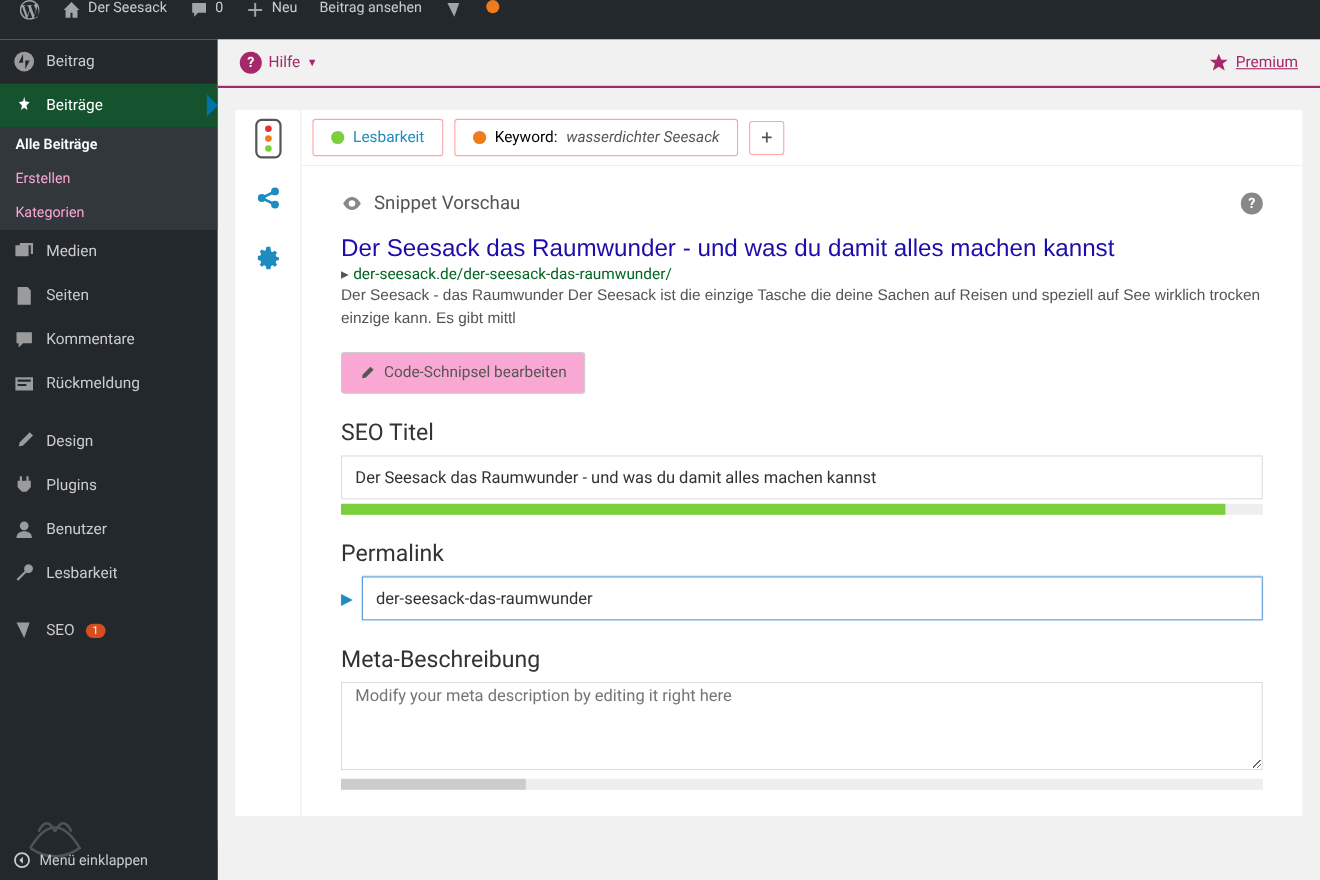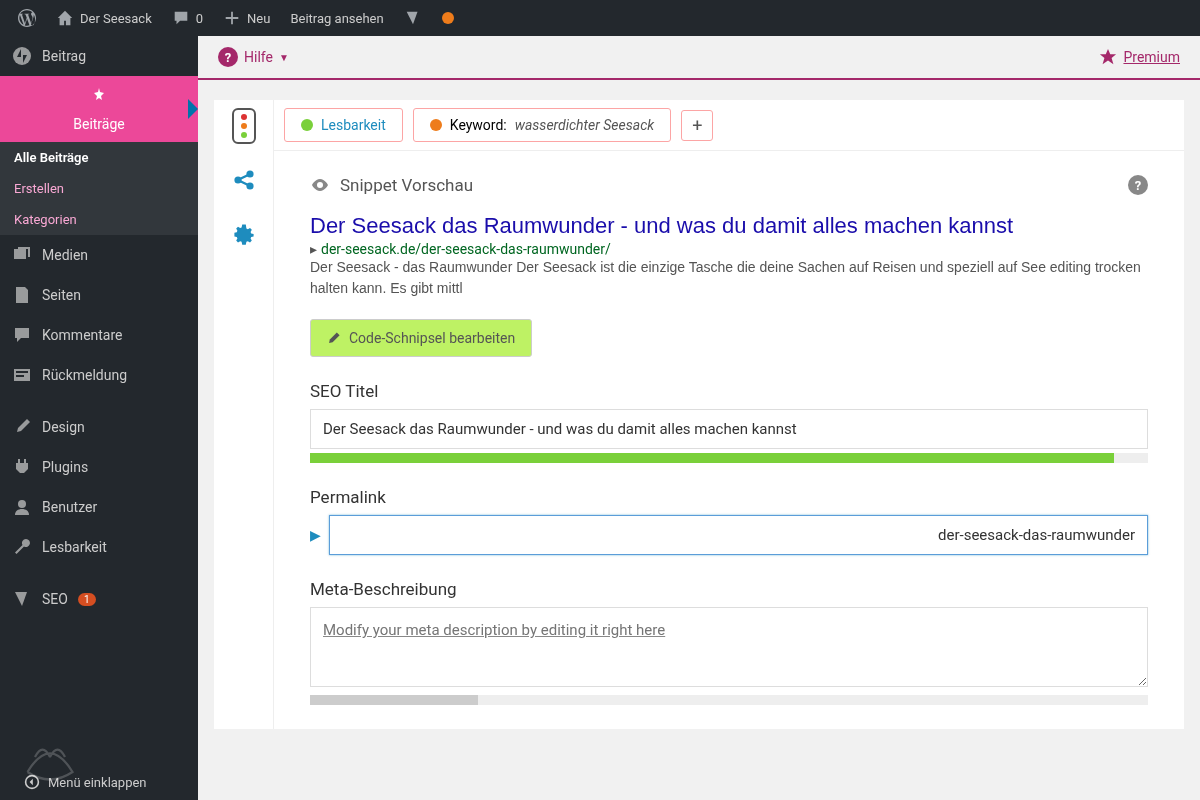--- a/index.html
+++ b/index.html
@@ -1,27 +1,27 @@
 <!DOCTYPE html>
 <html><head>
 <meta charset="utf-8">
 <style>
 * { margin: 0; padding: 0; box-sizing: border-box; font-family: -apple-system, BlinkMacSystemFont, "Segoe UI", Roboto, sans-serif; }
 body { background: #f1f1f1; overflow: hidden; width: 1200px; height: 800px; position: relative; }
 
 
 .adminbar { background: #23282d; color: #ccc; height: 36px; display: flex; align-items: center; padding: 0 8px; font-size: 13px; }
-.adminbar-item { display: flex; align-items: center; padding: 0 10px; height: 36px; cursor: pointer; gap: 6px; }
+.adminbar-item { display: flex; padding: 0 10px; height: 36px; cursor: pointer; gap: 6px; }
 .adminbar svg { width: 18px; height: 18px; fill: #a0a5aa; }
 .adminbar .dot-orange { width: 12px; height: 12px; border-radius: 50%; background: #ee7c1b; }
 
 
 .sidebar { position: absolute; left: 0; top: 36px; bottom: 0; width: 198px; background: #23282d; color: #eee; font-size: 14px; }
 .sidebar-item { display: flex; align-items: center; padding: 10px 12px; cursor: pointer; gap: 10px; color: #ccc; position: relative; }
-.sidebar-item.active { background: #ec4899; color: #fff; flex-direction: column; }
+.sidebar-item.active { background: #14532d; color: #fff; }
 .sidebar-item.active::after { content: ""; position: absolute; right: -10px; top: 50%; transform: translateY(-50%); border: 10px solid transparent; border-left-color: #0073aa; }
 .sidebar-item svg { width: 20px; height: 20px; fill: currentColor; opacity: 0.7; }
 .sidebar-item.active svg { opacity: 1; }
 .sidebar-sub { background: #32373c; }
 .sidebar-sub-item { padding: 8px 12px 8px 14px; font-size: 13px; color: #f9a8d4; cursor: pointer; }
 .sidebar-sub-item.current { color: #fff; font-weight: 600; }
 .badge { background: #d54e21; color: #fff; border-radius: 10px; font-size: 10px; padding: 1px 6px; }
 
 
 .main { position: absolute; left: 198px; top: 36px; right: 0; bottom: 0; background: #f1f1f1; overflow: auto; }
@@ -56,33 +56,33 @@
 .snippet-header { display: flex; align-items: center; justify-content: space-between; color: #555; font-size: 17px; margin-bottom: 18px; }
 .snippet-header svg { width: 20px; height: 20px; fill: #888; }
 .help-dot { width: 20px; height: 20px; border-radius: 50%; background: #888; color: #fff; display: flex; align-items: center; justify-content: center; font-size: 13px; font-weight: bold; cursor: pointer; }
 
 .snippet-preview { margin-bottom: 20px; }
 .snippet-title { color: #1a0dab; font-size: 22px; font-family: Arial, sans-serif; margin-bottom: 2px; }
 .snippet-url { color: #006621; font-size: 14px; font-family: Arial, sans-serif; display: flex; align-items: center; gap: 4px; }
 .snippet-url .arrow { color: #555; }
 .snippet-desc { color: #545454; font-size: 14px; font-family: Arial, sans-serif; line-height: 1.5; }
 
-.edit-snippet-btn { border: 1px solid #ccc; background: #bef264; padding: 10px 16px; border-radius: 3px; font-size: 14px; cursor: pointer; display: inline-flex; align-items: center; gap: 8px; color: #555; }
+.edit-snippet-btn { border: 1px solid #ccc; background: #f9a8d4; padding: 10px 16px; border-radius: 3px; font-size: 14px; cursor: pointer; display: inline-flex; align-items: center; gap: 8px; color: #555; }
 
 .field-group { margin-top: 24px; }
-.field-label { font-size: 17px; color: #333; margin-bottom: 8px; }
+.field-label { font-size: 21px; color: #333; margin-bottom: 8px; }
 .field-input { width: 100%; border: 1px solid #ddd; padding: 10px 12px; font-size: 15px; color: #333; background: #fff; }
 .field-input.focused { border: 1px solid #5b9dd9; box-shadow: 0 0 2px rgba(30,140,190,0.6); }
 .progress-bar { height: 10px; background: #eee; margin-top: 4px; position: relative; }
 .progress-bar .fill { height: 100%; background: #7ad03a; width: 96%; }
 .perma-row { display: flex; align-items: center; gap: 8px; }
 .perma-row .arrow-blue { color: #1e8cbe; font-size: 14px; }
-.textarea-meta { width: 100%; border: 1px solid #ddd; padding: 13px 12px; font-size: 15px; color: #888; height: 80px; resize: vertical; font-family: inherit; text-decoration: underline; }
-
-.menu-collapse { position: absolute; bottom: 0; left: 12px; width: 198px; padding: 10px 12px; color: #ccc; background: #23282d; font-size: 13px; display: flex; align-items: center; gap: 8px; cursor: pointer; }
+.textarea-meta { width: 100%; border: 1px solid #ddd; padding: 2px 12px; font-size: 15px; color: #888; height: 80px; resize: vertical; font-family: inherit; }
+
+.menu-collapse { position: absolute; bottom: 0; left: 0; width: 198px; padding: 10px 12px; color: #ccc; background: #23282d; font-size: 13px; display: flex; align-items: center; gap: 8px; cursor: pointer; }
 .watermark { position: absolute; bottom: 10px; left: 10px; opacity: 0.2; }
 .watermark svg { width: 80px; height: 60px; fill: #fff; }
 </style>
 </head>
 <body>
 
 <div class="adminbar">
   <div class="adminbar-item">
     <svg viewBox="0 0 20 20">
         <path d="M10 0C4.5 0 0 4.5 0 10s4.5 10 10 10 10-4.5 10-10S15.5 0 10 0zm-8.5 10c0-1.2.3-2.4.7-3.4l4 11C3.6 16.2 1.5 13.3 1.5 10zm8.5 8.5c-.8 0-1.6-.1-2.4-.3l2.5-7.4 2.6 7.2c-.9.3-1.8.5-2.7.5zm1.2-12.5c.5 0 1-.1 1-.1.5-.1.4-.8-.1-.7 0 0-1.4.1-2.3.1-.9 0-2.3-.1-2.3-.1-.5 0-.5.7-.1.7 0 0 .4.1.9.1l1.4 3.8-2 5.9-3.3-9.7c.5 0 1-.1 1-.1.5-.1.4-.8-.1-.7 0 0-1.4.1-2.3.1h-.6C4 3 6.8 1.5 10 1.5c2.4 0 4.5.9 6.1 2.4h-.1c-.9 0-1.5.8-1.5 1.6 0 .7.4 1.4.9 2.1.4.6.8 1.3.8 2.4 0 .7-.3 1.6-.7 2.8l-.9 2.9-3.4-9.7zm3.1 11.5l2.6-7.5c.5-1.2.6-2.2.6-3.1 0-.3 0-.6-.1-.9 1 1.8 1.6 3.8 1.6 6 0 2.4-.8 4.7-2.3 6.4l-2.4-.9z"></path>
@@ -274,21 +274,21 @@
           </div>
           <span class="help-dot">?</span>
         </div>
 
         <div class="snippet-preview">
           <div class="snippet-title">Der Seesack das Raumwunder - und was du damit alles machen kannst</div>
           <div class="snippet-url">
             <span class="arrow">▸</span>
             <span>der-seesack.de/der-seesack-das-raumwunder/</span>
           </div>
-          <div class="snippet-desc">Der Seesack - das Raumwunder Der Seesack ist die einzige Tasche die deine Sachen auf Reisen und speziell auf See editing trocken halten kann. Es gibt mittl</div>
+          <div class="snippet-desc">Der Seesack - das Raumwunder Der Seesack ist die einzige Tasche die deine Sachen auf Reisen und speziell auf See wirklich trocken einzige kann. Es gibt mittl</div>
         </div>
 
         <button class="edit-snippet-btn">
           <svg width="14" height="14" viewBox="0 0 20 20" fill="#555">
               <path d="M14 2l4 4-10 10-5 1 1-5z"></path>
             </svg>
           <span>Code-Schnipsel bearbeiten</span>
         </button>
 
         <div class="field-group">
@@ -296,21 +296,21 @@
           <input class="field-input" value="Der Seesack das Raumwunder - und was du damit alles machen kannst" style="">
           <div class="progress-bar">
               <div class="fill"></div>
             </div>
         </div>
 
         <div class="field-group">
           <div class="field-label">Permalink</div>
           <div class="perma-row">
             <span class="arrow-blue">▶</span>
-            <input class="field-input focused" style="flex: 1 1 0%; text-align: right;" value="der-seesack-das-raumwunder">
+            <input class="field-input focused" style="flex: 1 1 0%;" value="der-seesack-das-raumwunder">
           </div>
         </div>
 
         <div class="field-group">
           <div class="field-label">Meta-Beschreibung</div>
           <textarea class="textarea-meta" placeholder="Modify your meta description by editing it right here" style=""></textarea>
           <div class="progress-bar">
               <div class="fill" style="width:20%;background:#ccc"></div>
             </div>
         </div>

